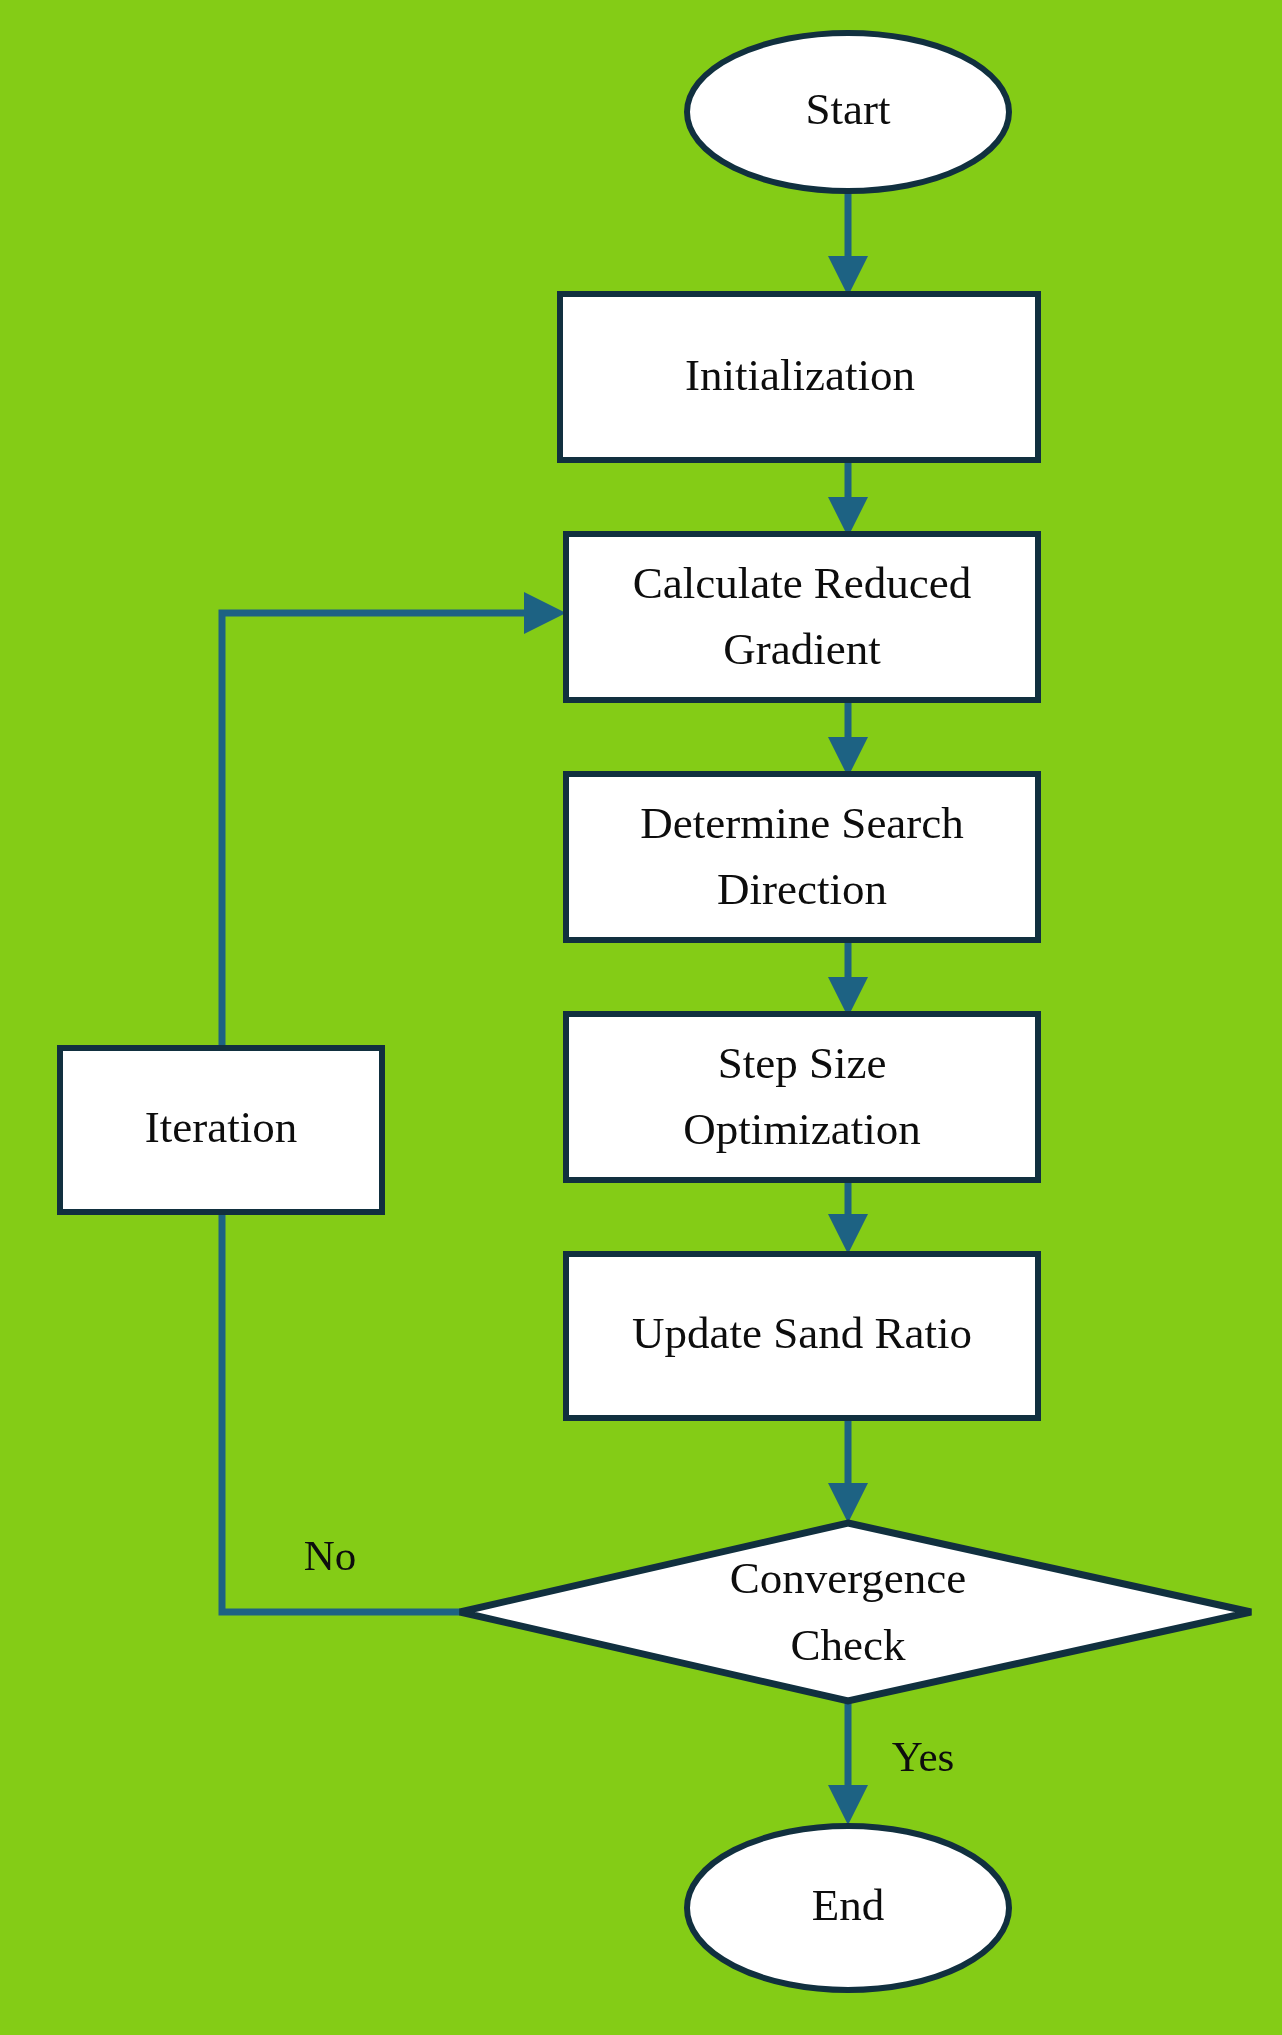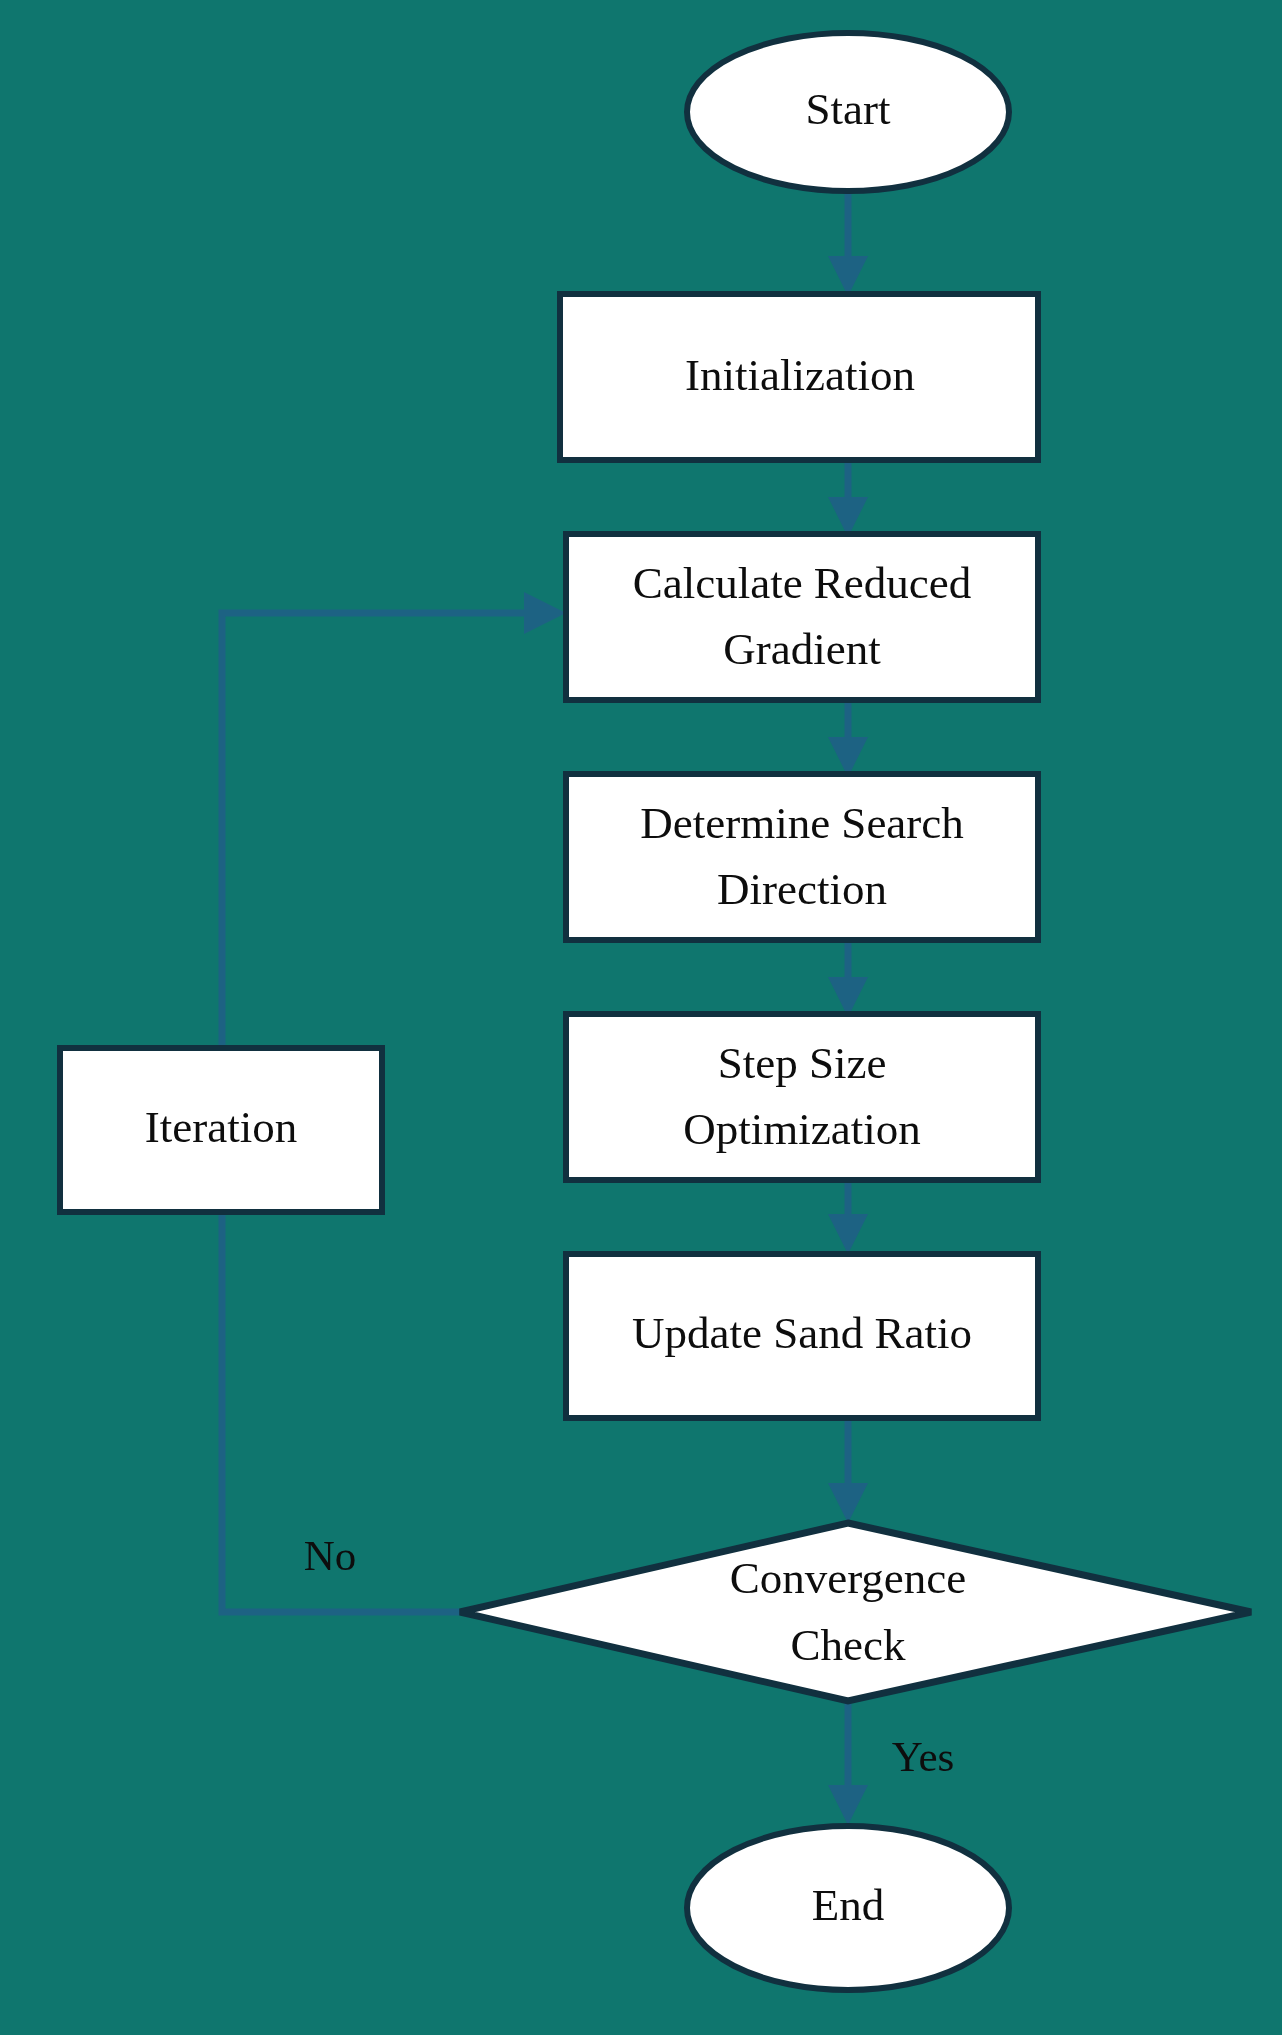--- a/index.html
+++ b/index.html
@@ -10,21 +10,21 @@
   body {
     width: 1282px;
     height: 2035px;
     font-family: "Liberation Serif", "DejaVu Serif", serif;
     overflow: hidden;
   }
   #flow-root {
     position: relative;
     width: 1282px;
     height: 2035px;
-    background: #0f766e;
+    background: #84cc16;
   }
   svg.flow-canvas {
     position: absolute;
     top: 0;
     left: 0;
     width: 1282px;
     height: 2035px;
     display: block;
   }
   .node-shape {

